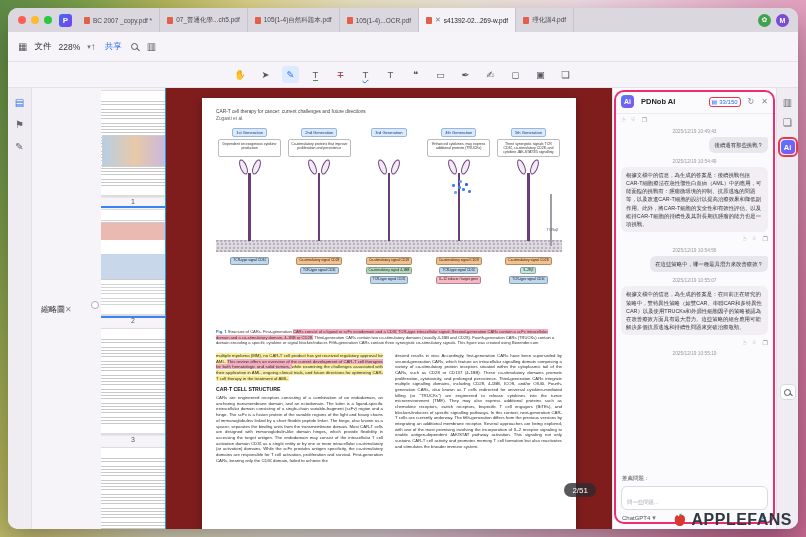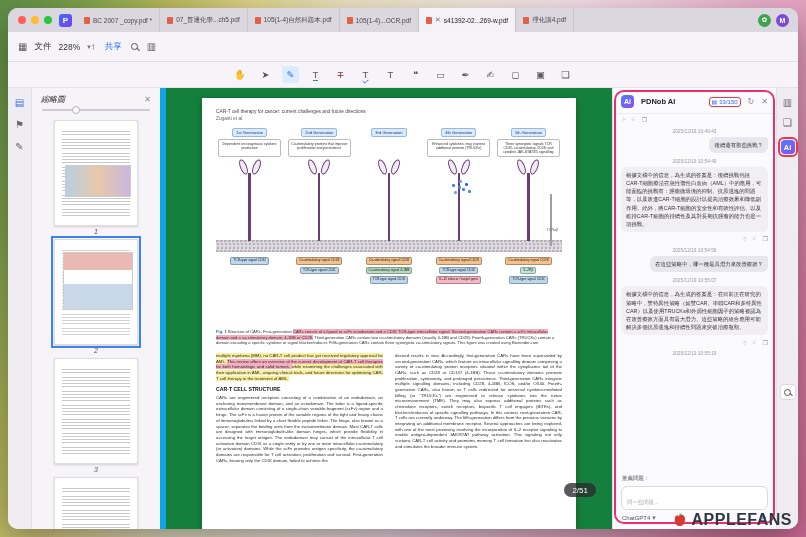--- a/index.html
+++ b/index.html
@@ -53,41 +53,41 @@
   .v-wavy { text-decoration:underline; text-decoration-style:wavy; text-decoration-color:#2f6ef2; }
 
   
   .content { flex:1; display:flex; min-height:0; }
 
   .left-strip { width:24px; background:#efedf2; border-right:1px solid #e2dfe6; display:flex;
     flex-direction:column; align-items:center; padding-top:9px; gap:11px; flex:0 0 auto; }
   .strip-icon { font-size:10px; color:#6b6772; }
   .strip-icon.active { color:#2f6ef2; }
 
-  .left-panel { width:134px; background:#f6f4f8; border-right:6px solid #0ea5e9; display:flex; flex-direction:column; flex:0 0 auto;font-style:italic;}
+  .left-panel { width:134px; background:#f6f4f8; border-right:1px solid #0ea5e9; display:flex; flex-direction:row; flex:0 0 auto;}
   .panel-head { display:flex; justify-content:space-between; align-items:center; padding:6px 9px 4px; font-size:8px; color:#2d2b31; }
   .panel-close { color:#888; font-size:8px; }
   .slider-row { display:flex; align-items:center; gap:4px; padding:0 10px 7px; font-size:8px; color:#777; }
   .slider-track { flex:1; height:2px; background:#cfcbd4; border-radius:1px; position:relative; }
   .slider-knob { position:absolute; left:28%; top:-3px; width:8px; height:8px; background:#fff; border:1px solid #b3aeba; border-radius:50%; }
   .thumb-list { flex:1; overflow:hidden; display:flex; flex-direction:column; align-items:center; gap:3px; padding-top:2px; }
   .thumb { width:88px; flex:0 0 auto; }
   .thumb-page { width:84px; height:106px; margin:0 auto; background:#fff; border:1px solid #ddd;
     box-shadow:0 1px 2px rgba(0,0,0,.15); position:relative; overflow:hidden; }
   .thumb.selected .thumb-page { outline:2px solid #3b82f6; outline-offset:1px; }
   .thumb-num { text-align:center; font-size:7px; color:#555; padding:2px 0 1px; }
   .thumb-page::before { content:''; position:absolute; left:7px; right:7px; top:8px; bottom:8px;
     background:repeating-linear-gradient(#fff 0 2px,#c9c9c9 2px 2.8px); }
   .tp-text-figure::after { content:''; position:absolute; left:10px; top:44px; width:64px; height:30px;
     background:linear-gradient(90deg,#b7cfe3,#e8c9a8,#c9b7e0); border:0.5px solid #ccc; }
   .tp-figure::before { background:repeating-linear-gradient(#fff 0 2px,#d4d4d4 2px 2.8px); }
   .tp-figure::after { content:''; position:absolute; left:8px; top:12px; width:68px; height:56px;
     background:linear-gradient(180deg,#e9b9b2 0 30%,#fff 30% 55%,#c9d7ea 55% 100%); border:0.5px solid #ccc; }
 
-  .viewer { flex:1; background:#15803d; position:relative; overflow:hidden; display:flex; justify-content:center; min-width:0;}
+  .viewer { flex:1; background:#7f1d1d; position:relative; overflow:hidden; display:flex; justify-content:center; min-width:0;}
   .page { width:374px; background:#fff; margin-top:10px; height:calc(100% - 10px);
     box-shadow:0 2px 8px rgba(0,0,0,.28); padding:10px 14px; position:relative; flex:0 0 auto;}
   .page-badge { position:absolute; right:16px; bottom:32px; background:rgba(42,42,48,.78); color:#fff;
     font-size:8px; padding:2.5px 8px; border-radius:9px; z-index:4;}
 
   .doc-head { font-size:4.8px; color:#444; line-height:1.5; }
   .doc-head .t2 { color:#666; }
 
   .figure { position:relative; margin-top:6px; height:196px; }
   .membrane { position:absolute; left:0; right:0; top:112px; height:12px; background:#ded9e1;

